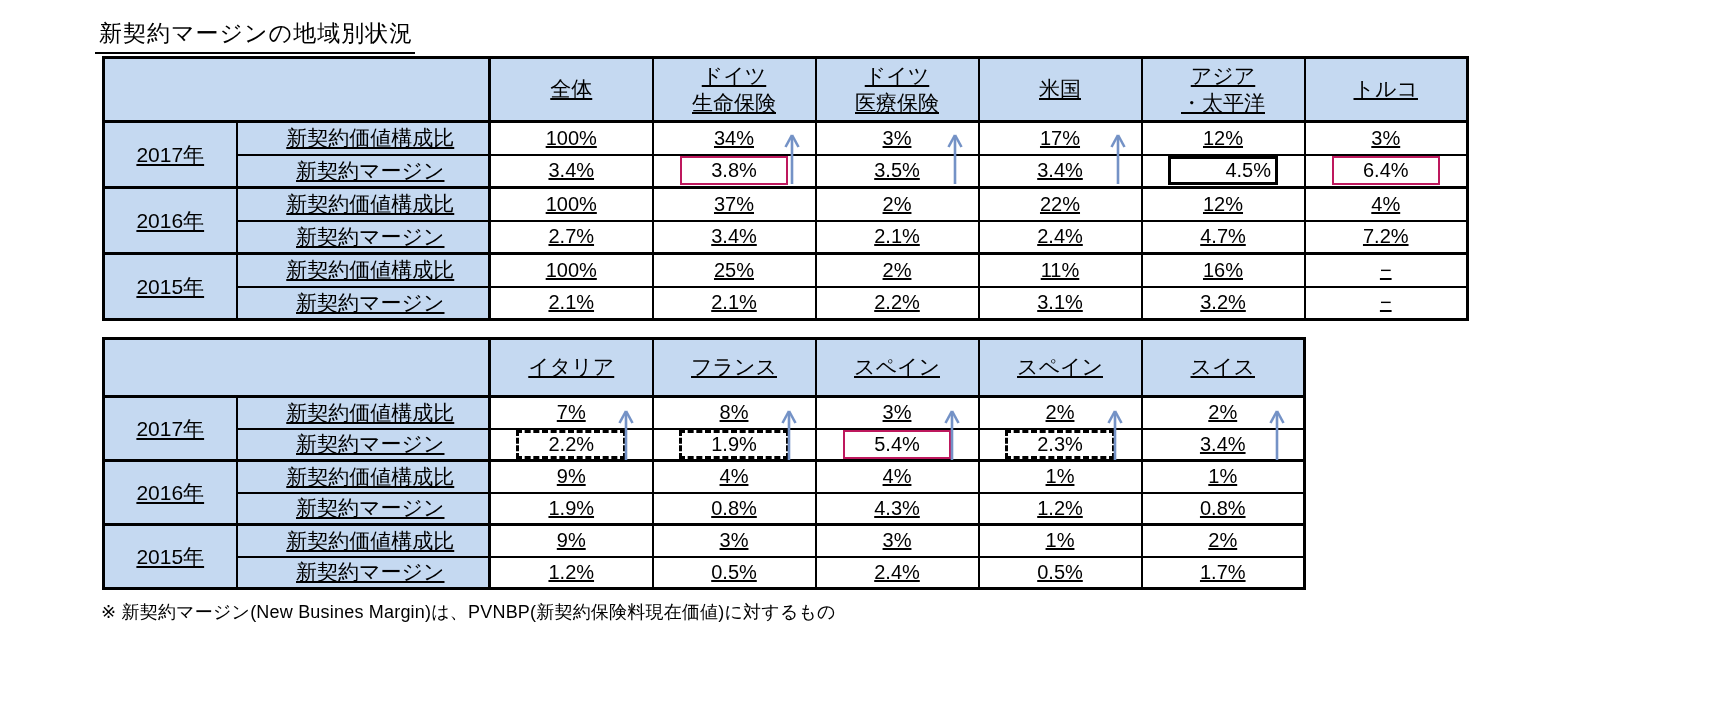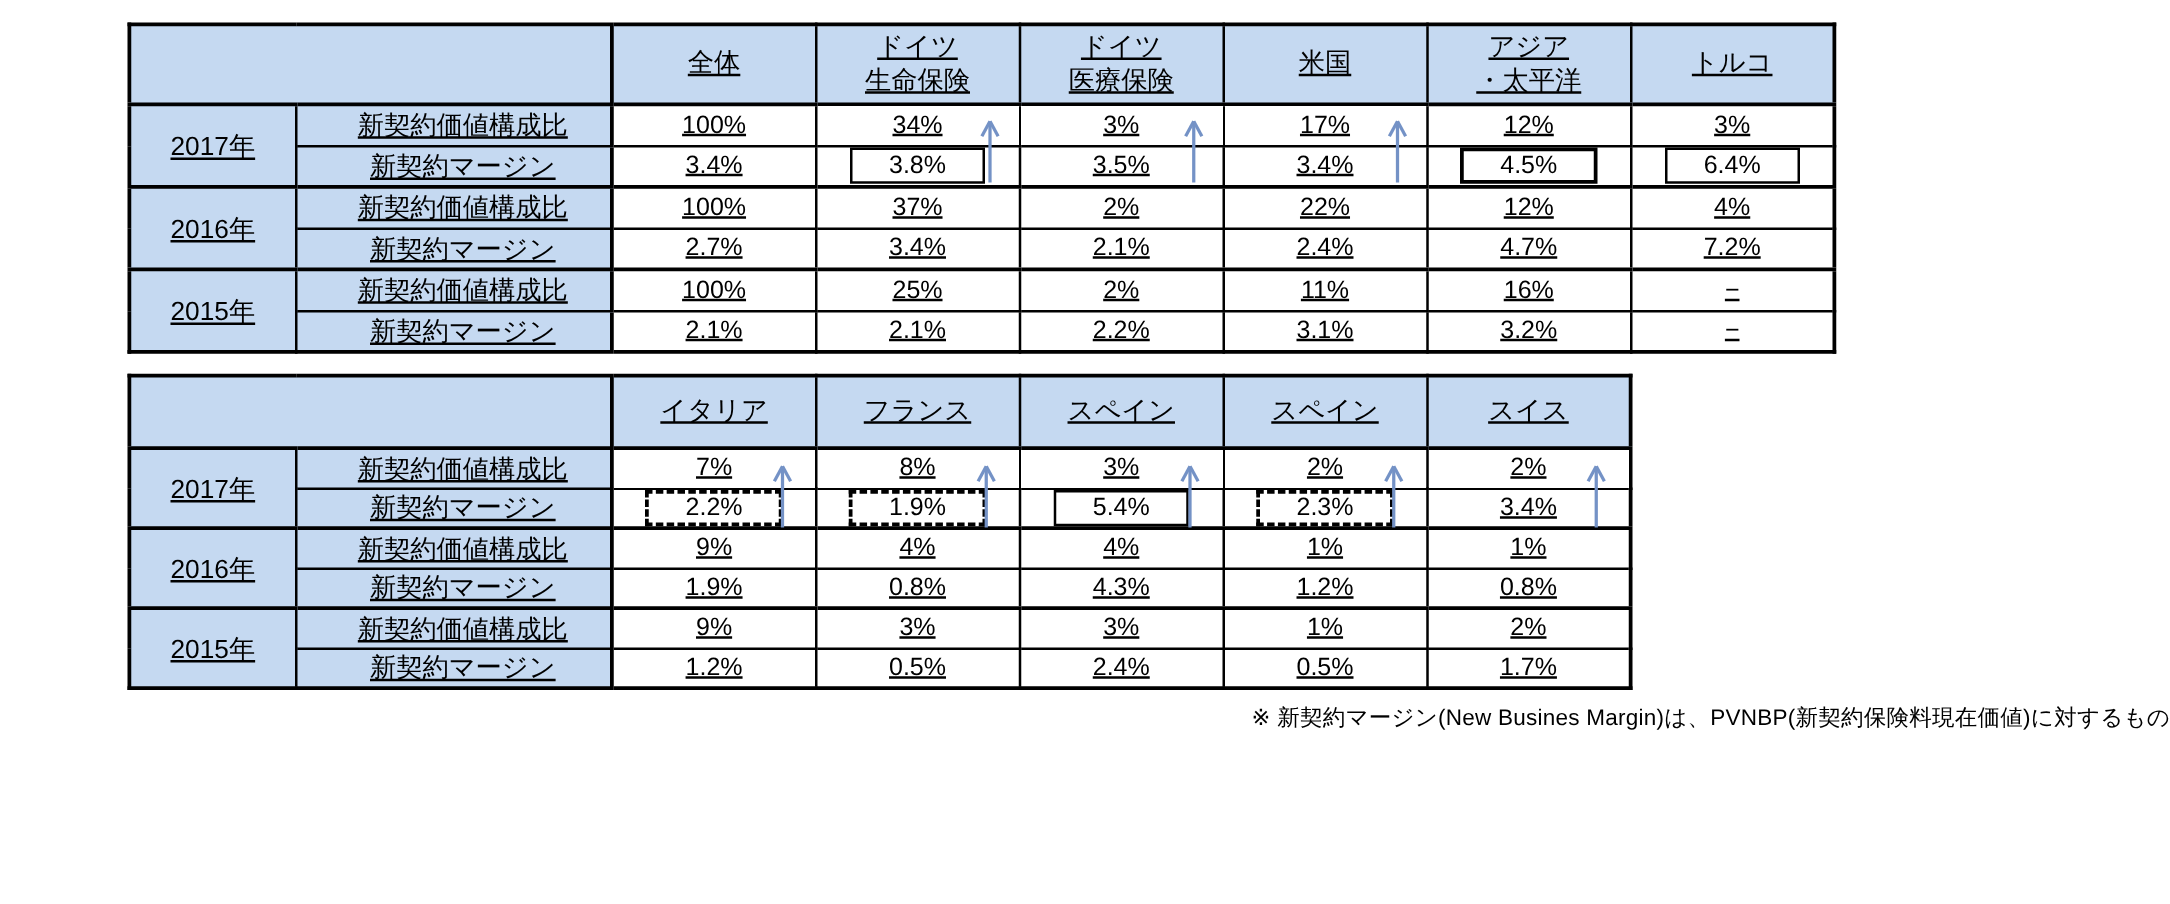--- a/index.html
+++ b/index.html
@@ -33,40 +33,41 @@
   td.val{background:#fff;font-size:20px;}
   tr.gstart td, tr.gstart th{border-top:3px solid #000;}
   .t1 tr.data{height:33px;}
   .t1 tr.head{height:64px;}
   .t2 tr.data{height:32px;}
   .t2 tr.head{height:58px;}
   th.corner{border-right:3px solid #000;}
   td.lbl{border-right:3px solid #000;padding-left:15px;}
   
   .box{display:inline-block;min-width:96px;padding:0 4px;line-height:25px;}
-  .box-solid{border:2px solid #000000;}
-  .box-thick{border:3px solid #000;line-height:23px;}
+  .box-solid{border:2px solid #be185d;}
+  .box-thick{border:3px solid #000;line-height:23px;text-align:right;}
   .box-dash{border:3px dashed #000;line-height:23px;}
   
   td.acell{position:relative;}
   .arrow{
     position:absolute;right:13px;top:9px;
     width:20px;height:54px;z-index:6;pointer-events:none;
   }
   .t2 .arrow{right:16px;top:10px;}
   .foot{
     margin:10px 0 0 6px;
-    font-size:18px;letter-spacing:0.2px;text-align:right;
+    font-size:18px;letter-spacing:0.2px;
   }
 </style>
 </head>
 <body>
 
 <div class="page">
 
+  <div class="title">新契約マージンの地域別状況</div>
 
   
   <table class="tbl t1">
     <colgroup>
       <col style="width:133px">
         <col style="width:253px">
       <col style="width:163px">
         <col style="width:163px">
         <col style="width:163px">
       <col style="width:163px">

